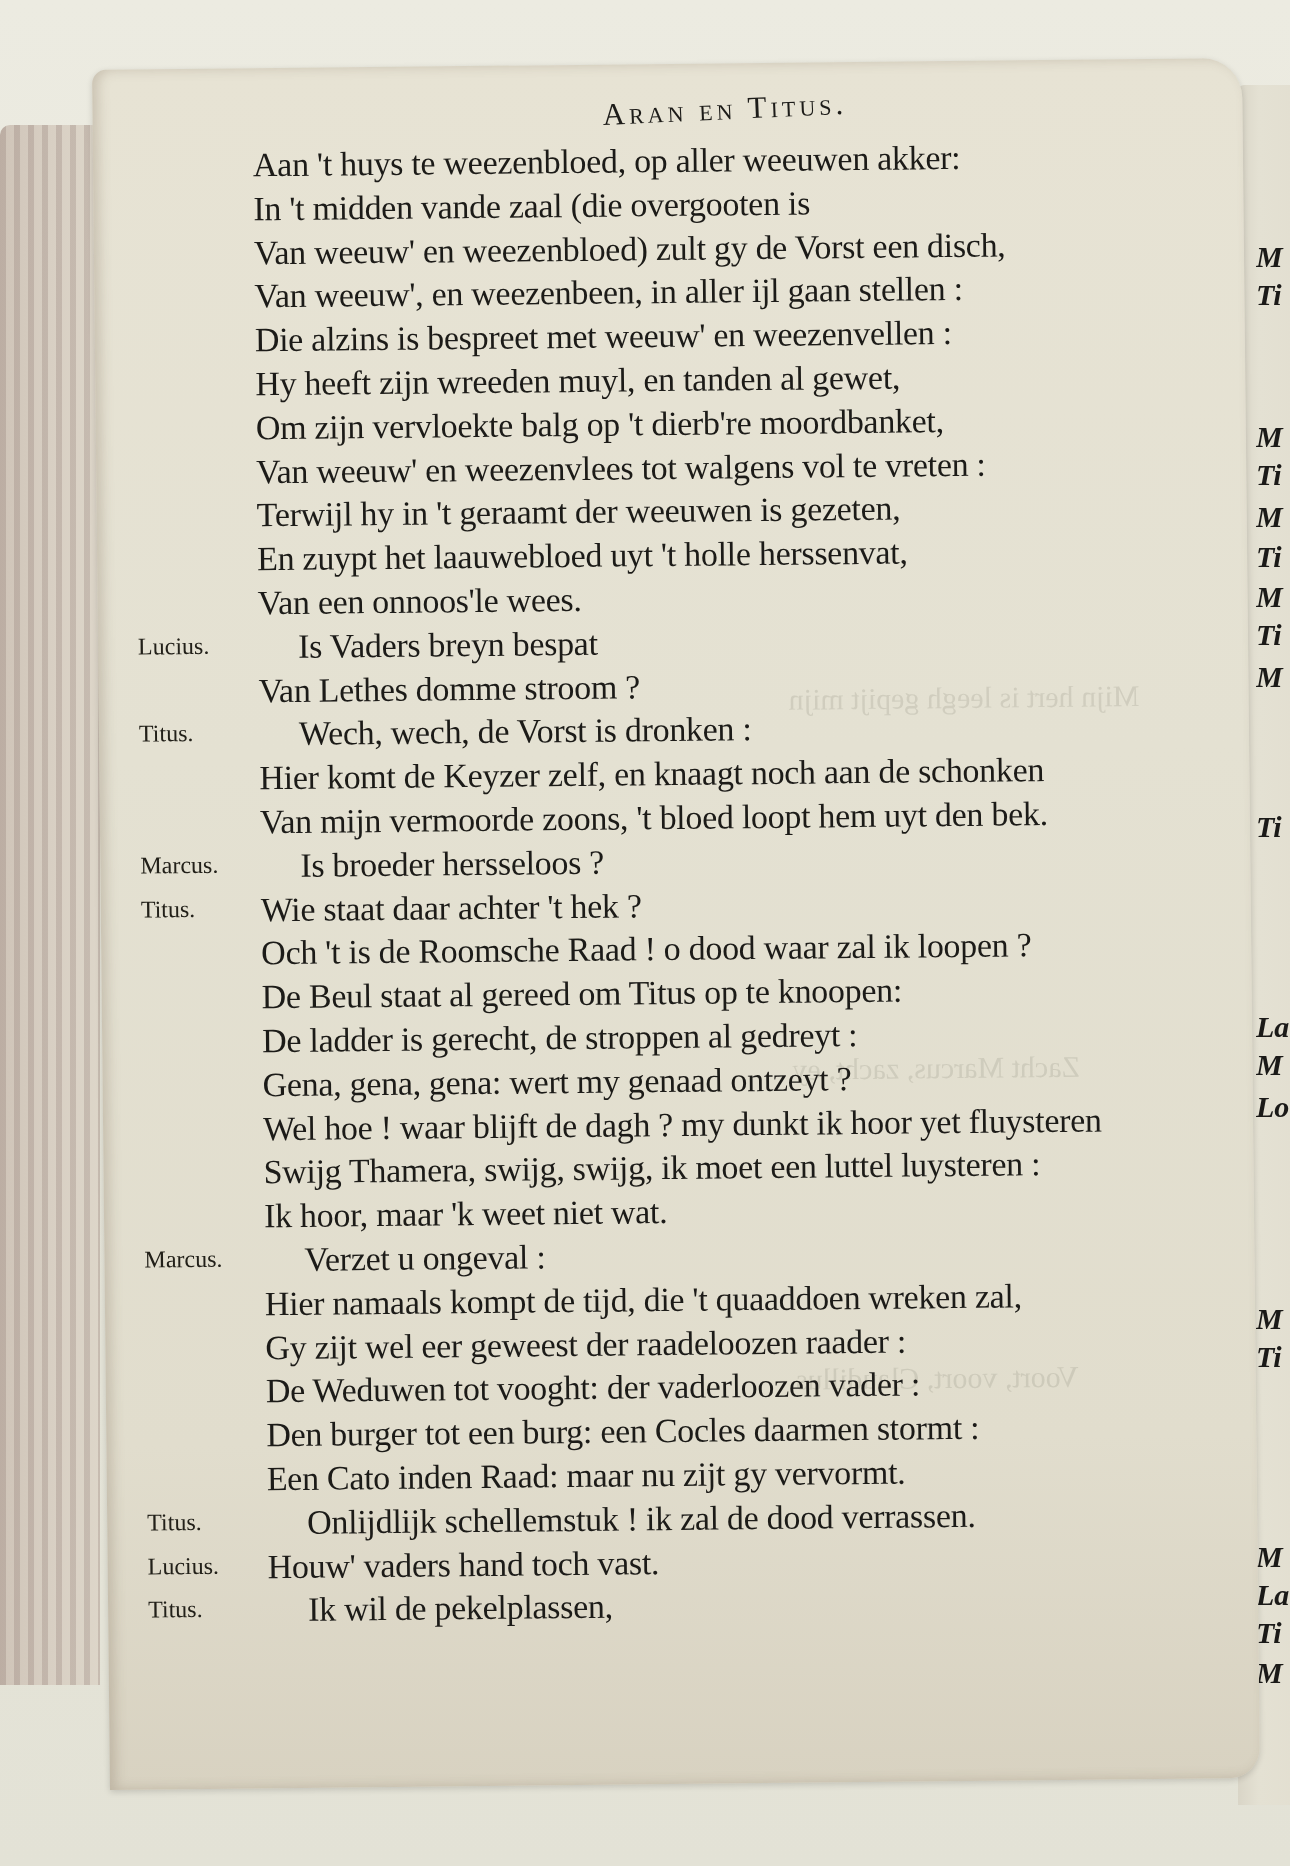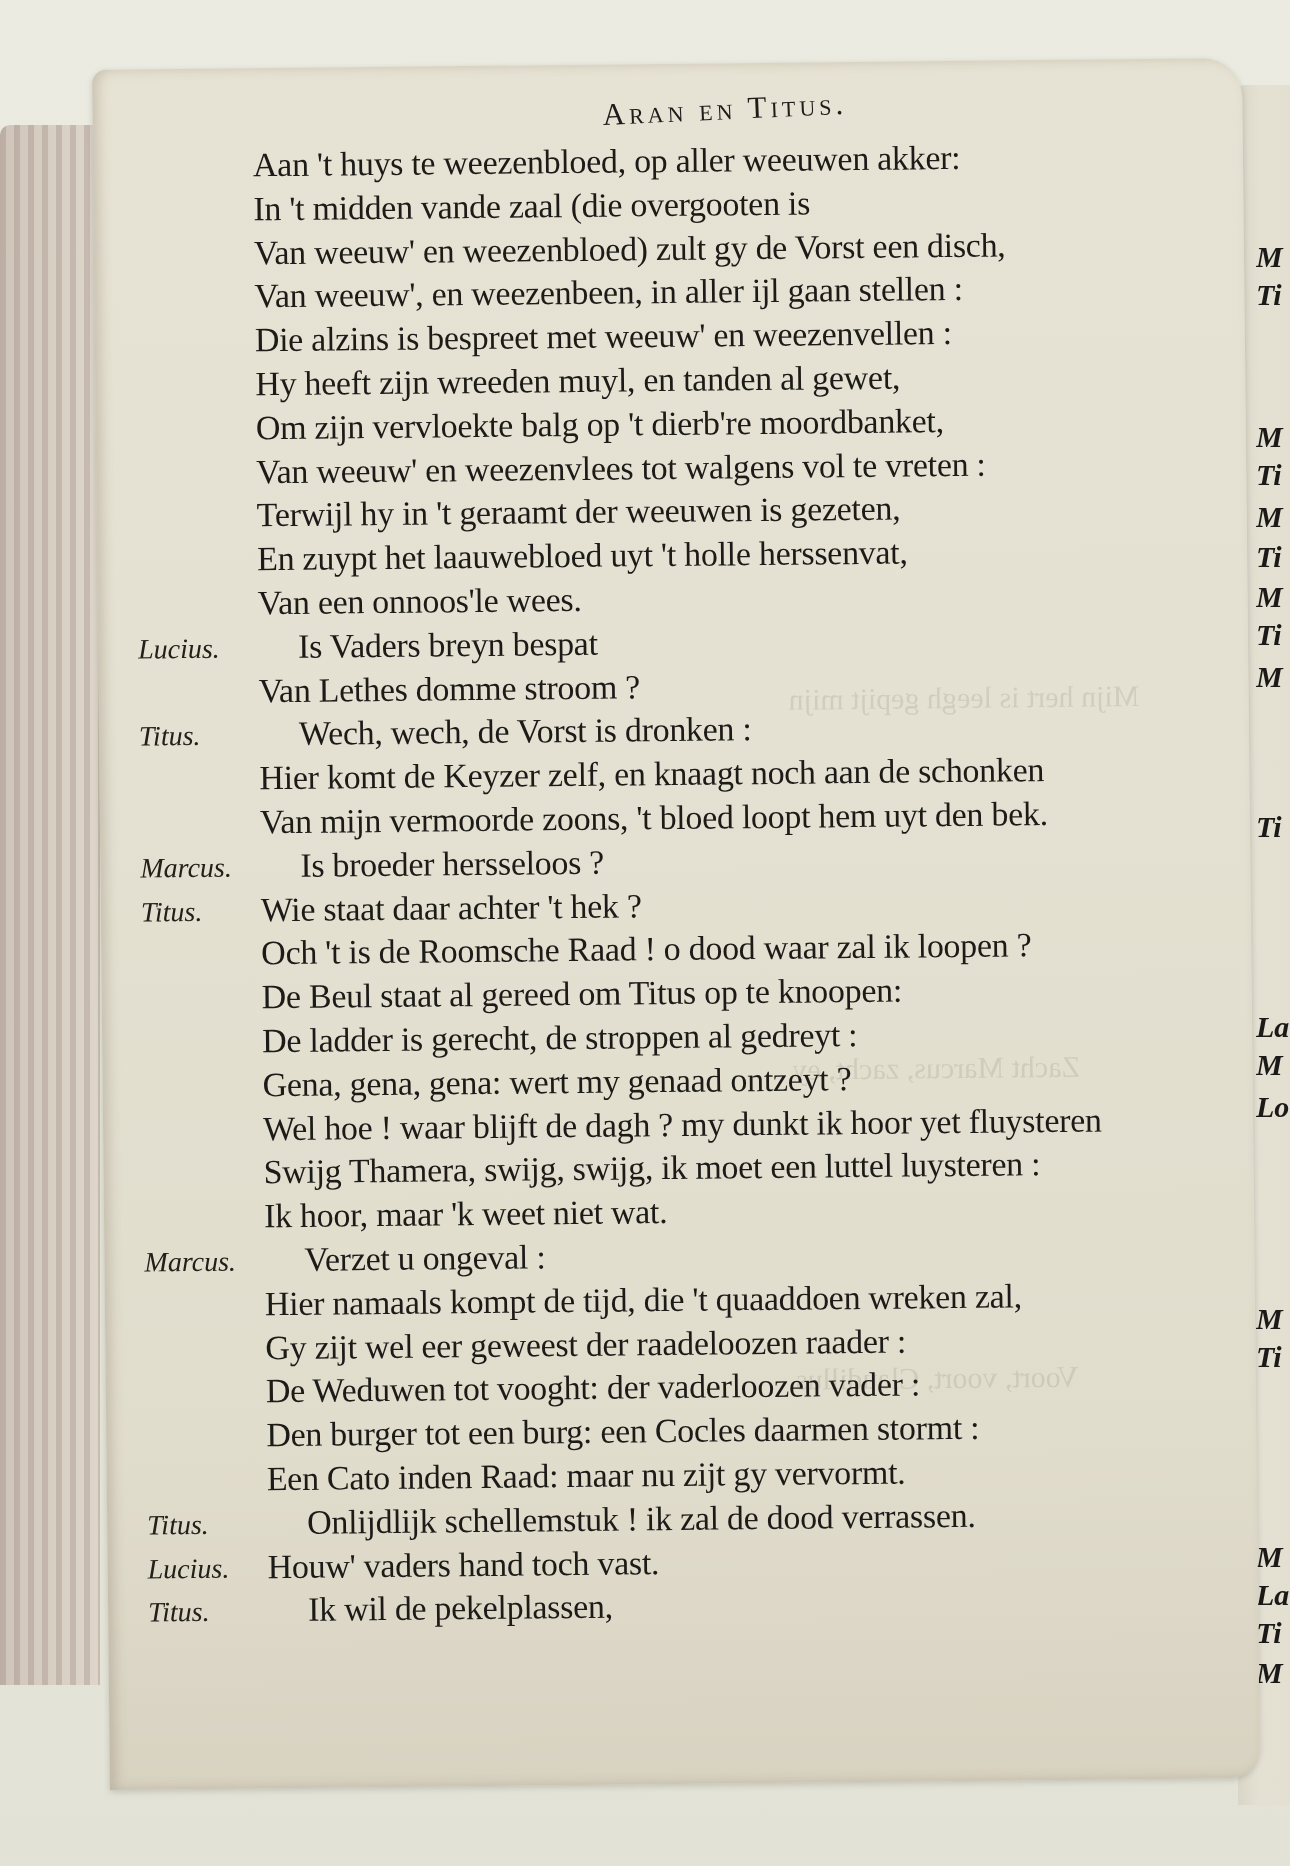--- a/index.html
+++ b/index.html
@@ -47,22 +47,22 @@
     color:#1d1c19; font-variant:small-caps; transform:rotate(-2deg);
   }
   .lines { position:absolute; left:0; top:0; }
   .line {
     position:absolute; white-space:nowrap;
     font-family:"Liberation Serif", serif; font-size:34px; color:#1c1b18;
     letter-spacing:-0.3px;
   }
   .speaker {
     position:absolute; white-space:nowrap;
-    font-family:"Liberation Serif", serif; font-style:italic;
-    font-size:28px; color:#222019;
+    font-family:"Liberation Serif", serif; 
+    font-size:24px; color:#222019;
   }
   .show-through {
     position:absolute; font-family:"Liberation Serif", serif; font-size:30px;
     color:rgba(80,75,65,0.13); transform:scaleX(-1); white-space:nowrap;
   }
 </style>
 </head>
 <body>
 
 <div class="backdrop"></div>

